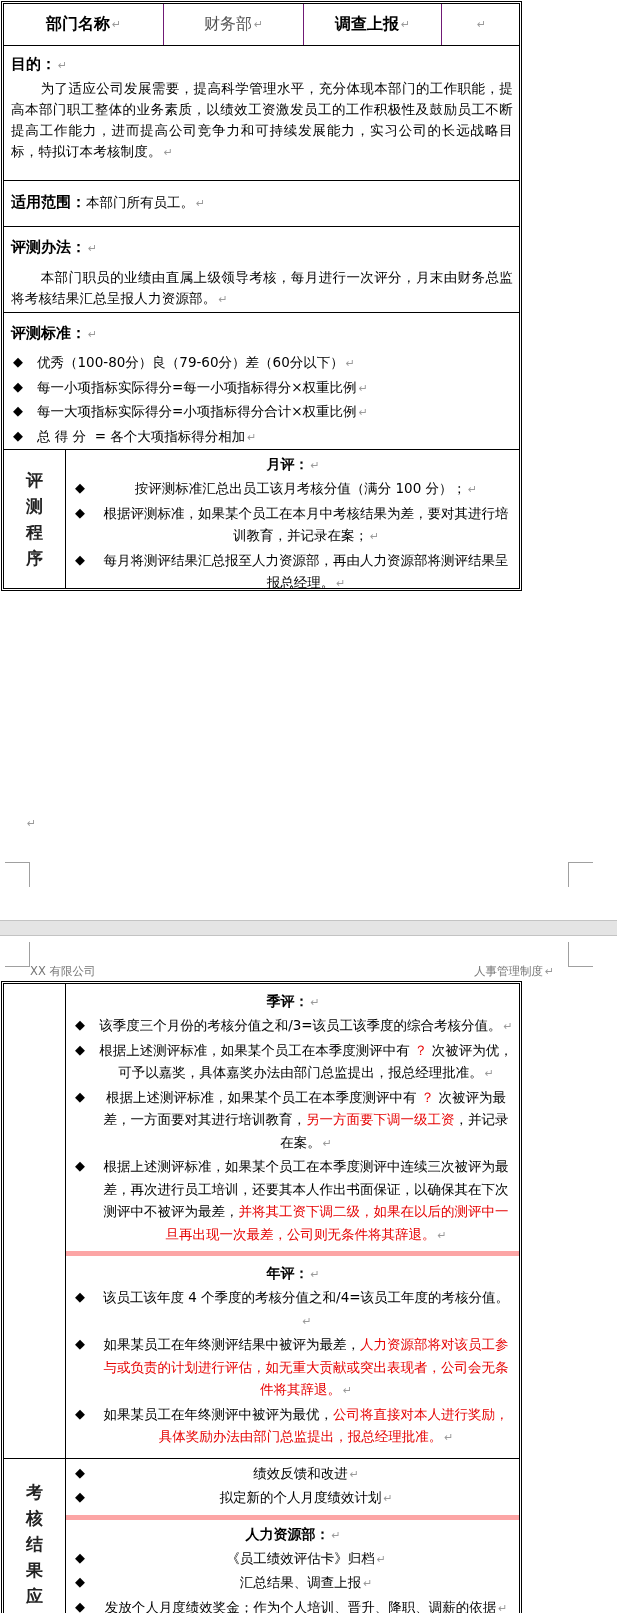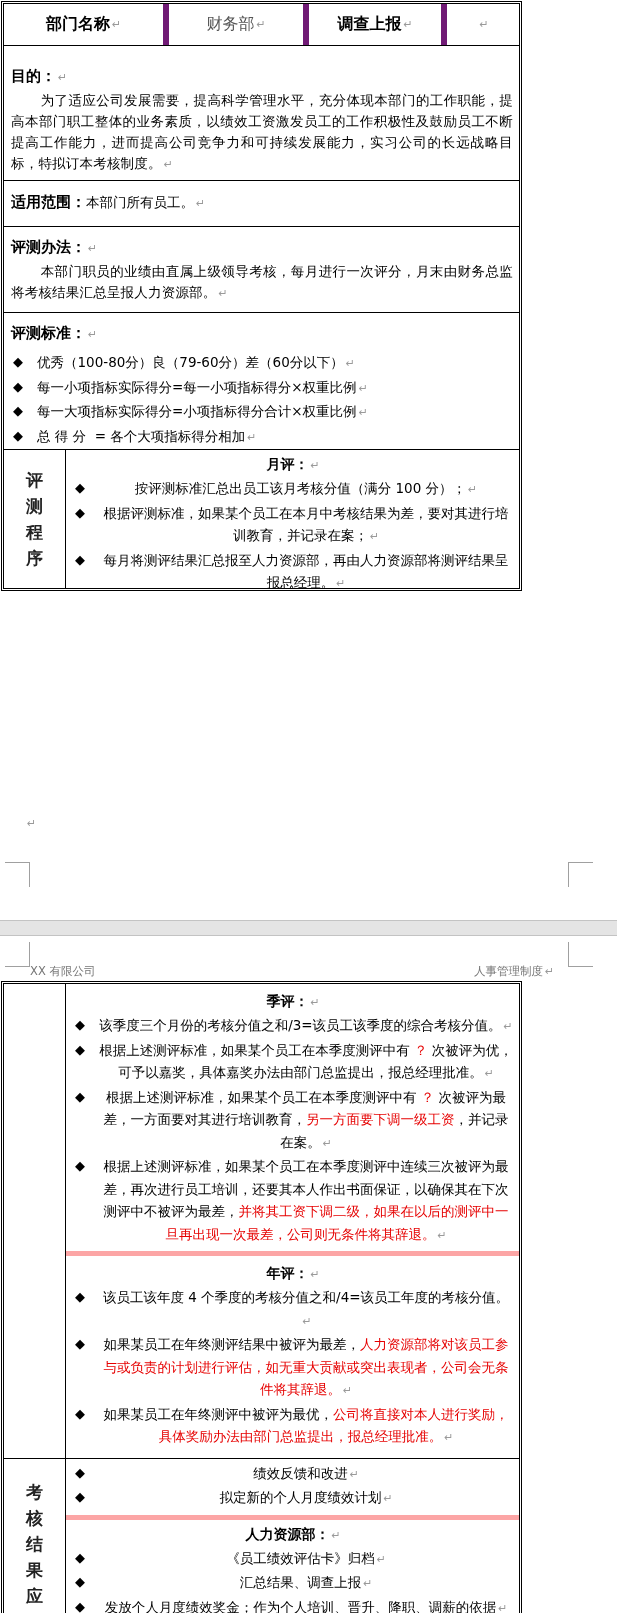--- a/index.html
+++ b/index.html
@@ -12,30 +12,30 @@
   .page2 { top: 936px; height: 677px; }
 
   .tbl { position: absolute; left: 1px; width: 521px; border: 3px double #000; }
   .t1 { top: 1px; }
   .t2 { top: 981px; border-bottom: none; }
 
   .row { border-top: 1px solid #000; }
   .row:first-child { border-top: none; }
 
   .head-row { display: flex; height: 41px; }
-  .head-cell { display: flex; align-items: center; justify-content: center; border-left: 6px solid #701a75; font-size: 16px; }
+  .head-cell { display: flex; align-items: center; justify-content: center; border-left: 1px solid #701a75; font-size: 16px; }
   .head-cell:first-child { border-left: none; }
   .hc1 { width: 159px; font-weight: bold; font-family: "DejaVu Serif", "Liberation Serif", serif; }
   .hc2 { width: 140px; color: #555; }
   .hc3 { width: 138px; font-weight: bold; font-family: "DejaVu Serif", "Liberation Serif", serif; }
   .hc4 { flex: 1; }
 
   .pm { color: #9a9a9a; font-size: 11px; margin-left: 2px; font-weight: normal; font-family: "DejaVu Sans", sans-serif; }
 
-  .block { padding: 18px 6px 6px 7px; }
+  .block { padding: 6px 6px 6px 7px; }
   .sec-title { font-weight: bold; font-size: 15px; font-family: "DejaVu Serif", "Liberation Serif", serif; line-height: 24px; }
   .para { font-size: 13.5px; line-height: 21px; text-indent: 2.2em; letter-spacing: 0.2px; text-align: justify; }
   .inline { font-size: 13.5px; font-weight: normal; font-family: "DejaVu Sans", sans-serif; }
 
   .blist { list-style: none; }
   .blist li { position: relative; padding-left: 26px; font-size: 13.5px; line-height: 22.5px; }
   .blist li .bul { position: absolute; left: 2px; top: 0; font-size: 13px; }
   .red { color: #e60000; }
 
   .split { display: flex; }
@@ -90,21 +90,21 @@
     <div class="sec-title"><span>目的：</span><span class="pm">↵</span></div>
     <div class="para"><span>为了适应公司发展需要，提高科学管理水平，充分体现本部门的工作职能，提高本部门职工整体的业务素质，以绩效工资激发员工的工作积极性及鼓励员工不断提高工作能力，进而提高公司竞争力和可持续发展能力，实习公司的长远战略目标，特拟订本考核制度。</span><span class="pm">↵</span></div>
   </div>
 
   <div class="row block" style="height:46px; padding-top:9px;">
     <div class="sec-title"><span>适用范围：</span><span class="inline">本部门所有员工。</span><span class="pm">↵</span></div>
   </div>
 
   <div class="row block" style="height:86px; padding-top:8px;">
     <div class="sec-title"><span>评测办法：</span><span class="pm">↵</span></div>
-    <div class="para" style="margin-top:0;"><span>本部门职员的业绩由直属上级领导考核，每月进行一次评分，月末由财务总监将考核结果汇总呈报人力资源部。</span><span class="pm">↵</span></div>
+    <div class="para" style="margin-top:6px;"><span>本部门职员的业绩由直属上级领导考核，每月进行一次评分，月末由财务总监将考核结果汇总呈报人力资源部。</span><span class="pm">↵</span></div>
   </div>
 
   <div class="row block" style="height:137px; padding-top:8px;">
     <div class="sec-title"><span>评测标准：</span><span class="pm">↵</span></div>
     <ul class="blist" style="margin-top:4px;">
       <li><span class="bul">◆</span><span>优秀（100-80分）良（79-60分）差（60分以下）</span><span class="pm">↵</span></li>
       <li><span class="bul">◆</span><span>每一小项指标实际得分=每一小项指标得分×权重比例</span><span class="pm">↵</span></li>
       <li><span class="bul">◆</span><span>每一大项指标实际得分=小项指标得分合计×权重比例</span><span class="pm">↵</span></li>
       <li><span class="bul">◆</span><span style="white-space:pre;">总 得 分  = 各个大项指标得分相加</span><span class="pm">↵</span></li>
     </ul>

